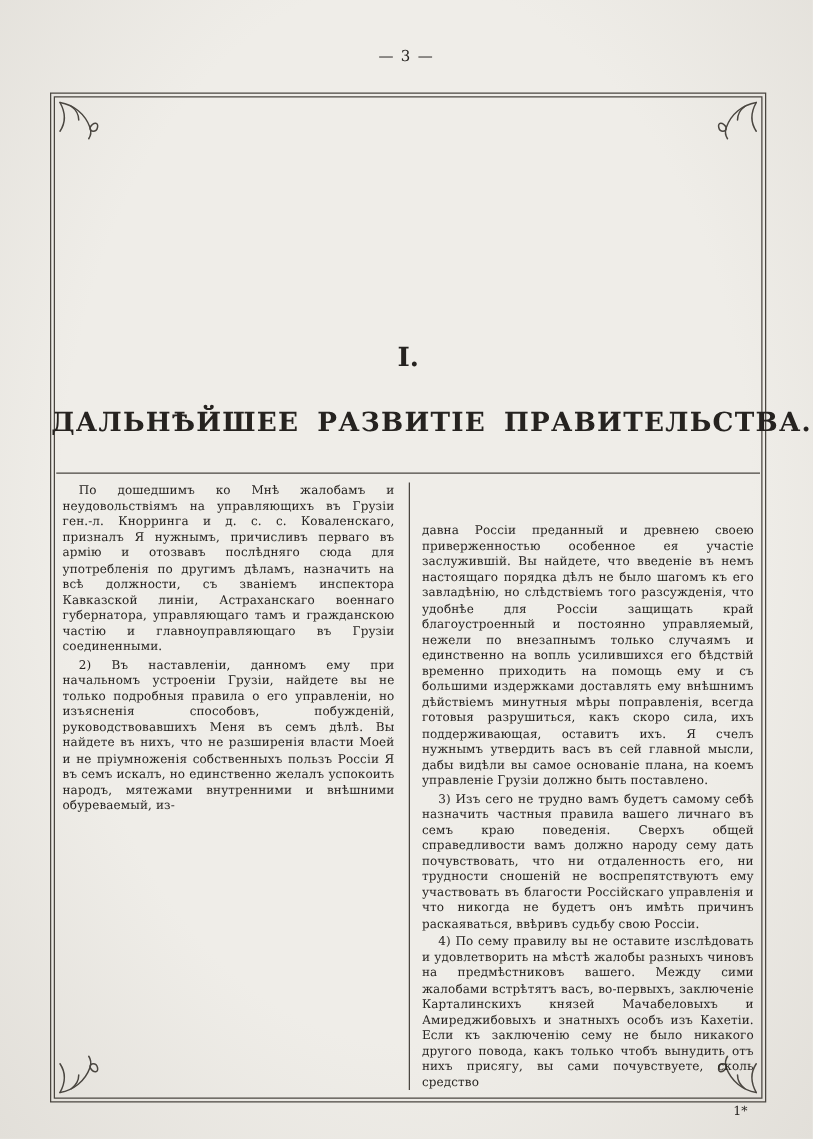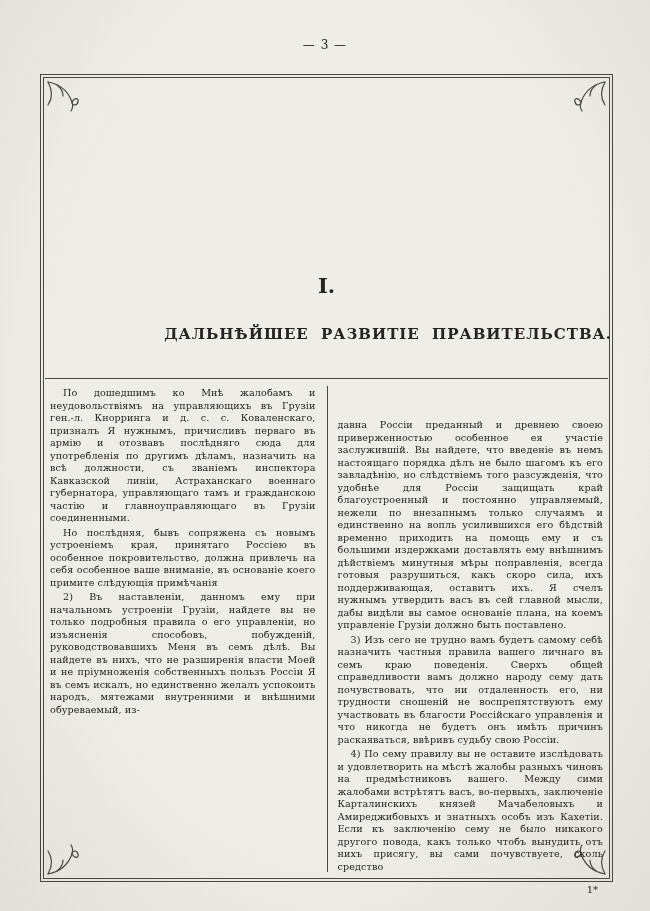--- a/index.html
+++ b/index.html
@@ -26,21 +26,21 @@
   .corner.tl{top:4px;left:4px;}
   .corner.tr{top:4px;right:4px;transform:scaleX(-1);}
   .corner.bl{bottom:4px;left:4px;transform:scaleY(-1);}
   .corner.br{bottom:4px;right:4px;transform:scale(-1,-1);}
   .numeral{
     position:absolute;top:198px;left:0;right:0;text-align:center;
     font-size:21px;font-weight:bold;
   }
   .title{
     position:absolute;top:250px;left:0;right:0;text-align:right;
-    font-size:15px;font-weight:bold;letter-spacing:1px;word-spacing:6px;
+    font-size:21px;font-weight:bold;letter-spacing:1px;word-spacing:6px;
     white-space:nowrap;
   }
   .heading-rule{
     position:absolute;top:303px;left:4px;right:4px;height:0;
     border-top:1px solid #4a4640;
   }
   .columns{
     position:absolute;top:311px;left:9px;right:9px;height:486px;
   }
   .column-divider{
@@ -107,21 +107,20 @@
 
   <div class="numeral">I.</div>
   <div class="title">ДАЛЬНѢЙШЕЕ РАЗВИТІЕ ПРАВИТЕЛЬСТВА.</div>
   <div class="heading-rule"></div>
 
   <div class="columns">
     <div class="column-divider"></div>
 
     <div class="col left">
       <p>По дошедшимъ ко Мнѣ жалобамъ и неудовольствіямъ на управляющихъ въ Грузіи ген.-л. Кнорринга и д. с. с. Коваленскаго, призналъ Я нужнымъ, причисливъ перваго въ армію и отозвавъ послѣдняго сюда для употребленія по другимъ дѣламъ, назначить на всѣ должности, съ званіемъ инспектора Кавказской линіи, Астраханскаго военнаго губернатора, управляющаго тамъ и гражданскою частію и главноуправляющаго въ Грузіи соединенными.</p>
-      <p>Но послѣдняя, бывъ сопряжена съ новымъ устроеніемъ края, принятаго Россіею въ особенное покровительство, должна привлечь на себя особенное ваше вниманіе, въ основаніе коего примите слѣдующія примѣчанія</p>
       <p>2) Въ наставленіи, данномъ ему при начальномъ устроеніи Грузіи, найдете вы не только подробныя правила о его управленіи, но изъясненія способовъ, побужденій, руководствовавшихъ Меня въ семъ дѣлѣ. Вы найдете въ нихъ, что не разширенія власти Моей и не пріумноженія собственныхъ пользъ Россіи Я въ семъ искалъ, но единственно желалъ успокоить народъ, мятежами внутренними и внѣшними обуреваемый, из-</p>
     </div>
 
     <div class="col right">
       <p class="no-indent">давна Россіи преданный и древнею своею приверженностью особенное ея участіе заслужившій. Вы найдете, что введеніе въ немъ настоящаго порядка дѣлъ не было шагомъ къ его завладѣнію, но слѣдствіемъ того разсужденія, что удобнѣе для Россіи защищать край благоустроенный и постоянно управляемый, нежели по внезапнымъ только случаямъ и единственно на вопль усилившихся его бѣдствій временно приходить на помощь ему и съ большими издержками доставлять ему внѣшнимъ дѣйствіемъ минутныя мѣры поправленія, всегда готовыя разрушиться, какъ скоро сила, ихъ поддерживающая, оставитъ ихъ. Я счелъ нужнымъ утвердить васъ въ сей главной мысли, дабы видѣли вы самое основаніе плана, на коемъ управленіе Грузіи должно быть поставлено.</p>
       <p>3) Изъ сего не трудно вамъ будетъ самому себѣ назначить частныя правила вашего личнаго въ семъ краю поведенія. Сверхъ общей справедливости вамъ должно народу сему дать почувствовать, что ни отдаленность его, ни трудности сношеній не воспрепятствуютъ ему участвовать въ благости Россійскаго управленія и что никогда не будетъ онъ имѣть причинъ раскаяваться, ввѣривъ судьбу свою Россіи.</p>
       <p>4) По сему правилу вы не оставите изслѣдовать и удовлетворить на мѣстѣ жалобы разныхъ чиновъ на предмѣстниковъ вашего. Между сими жалобами встрѣтятъ васъ, во-первыхъ, заключеніе Карталинскихъ князей Мачабеловыхъ и Амиреджибовыхъ и знатныхъ особъ изъ Кахетіи. Если къ заключенію сему не было никакого другого повода, какъ только чтобъ вынудить отъ нихъ присягу, вы сами почувствуете, сколь средство</p>
     </div>
   </div>
 </div>

